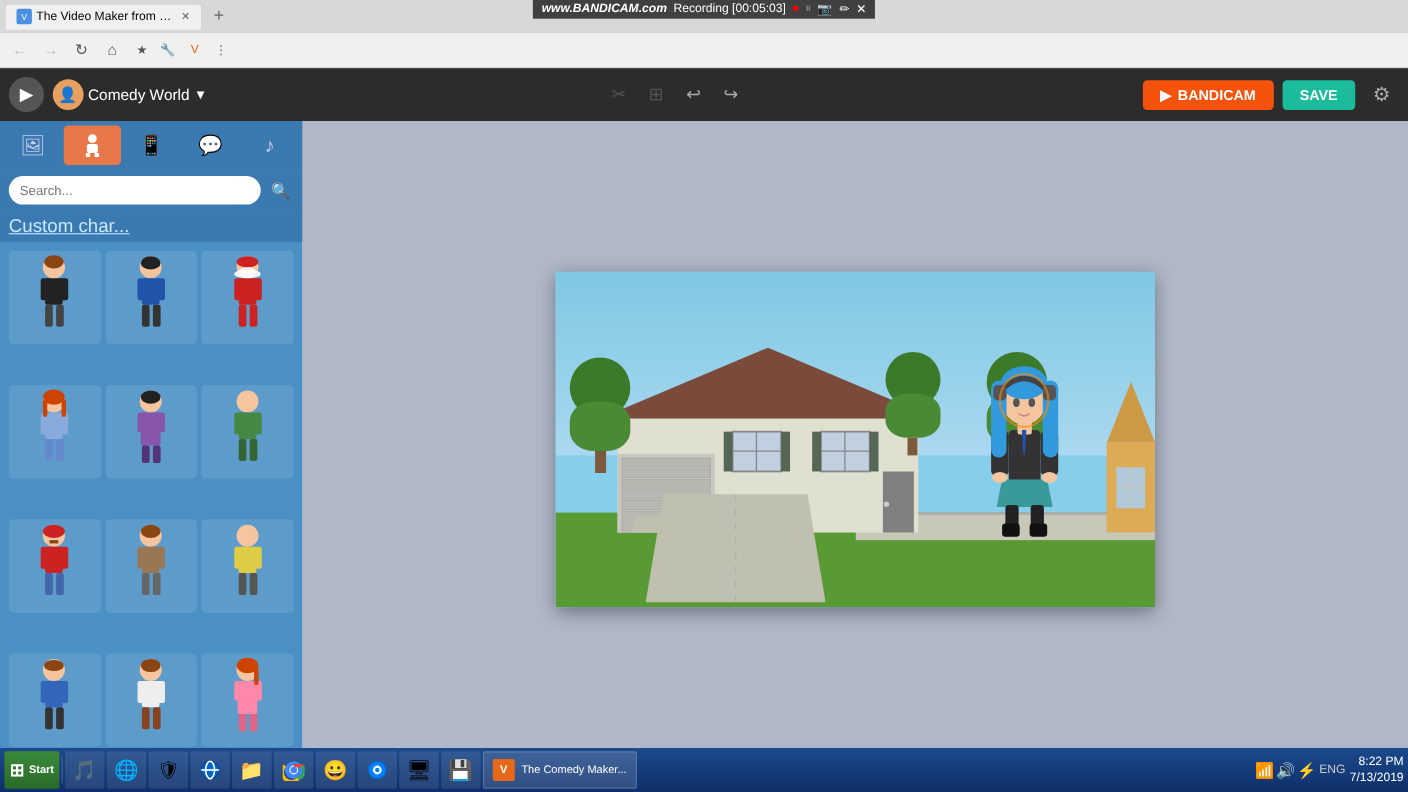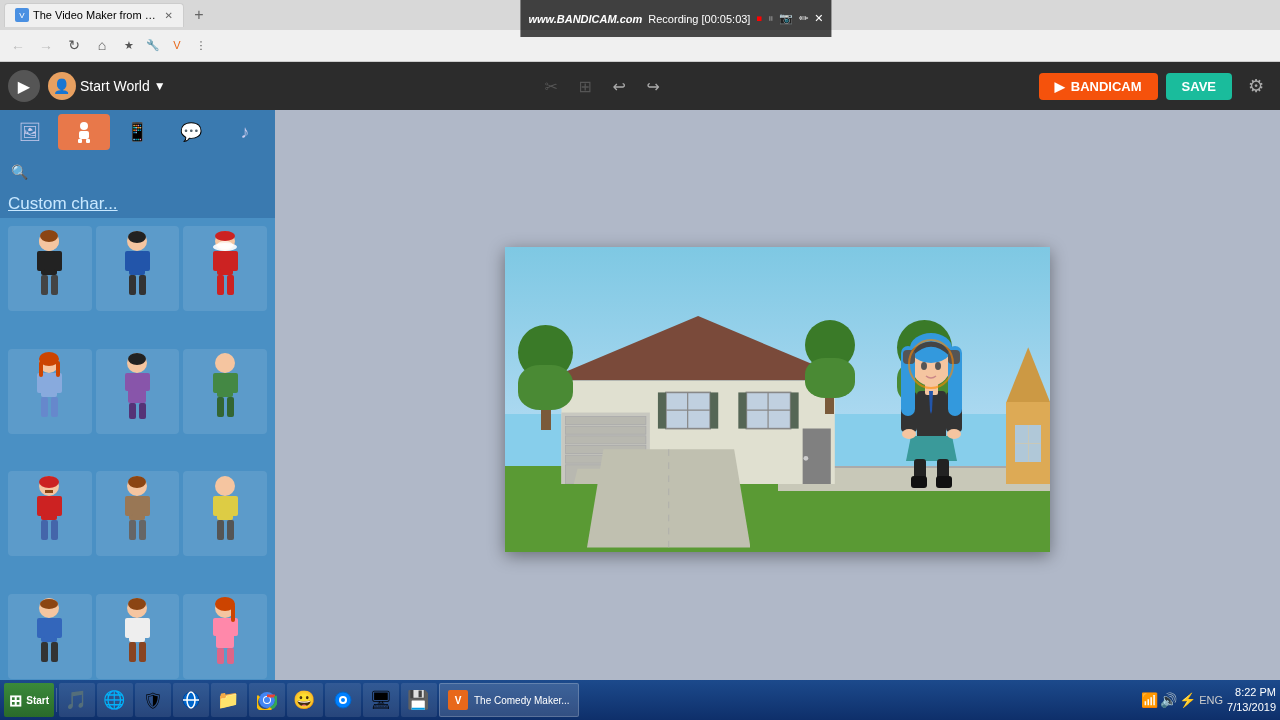--- a/index.html
+++ b/index.html
@@ -103,26 +103,25 @@
       display: flex; align-items: center; justify-content: center;
     }
     .bandicam-bar {
       position: absolute;
       top: 0;
       left: 50%;
       transform: translateX(-50%);
       background: rgba(0,0,0,0.7);
       color: white;
       font-size: 11px;
-      padding: 12px 8px;
-      display: flex;
-      align-items: flex-end;
+      padding: 2px 8px;
+      display: flex;
+      align-items: flex-start;
       gap: 6px;
       z-index: 1000;
-      margin-left: 36px;
     }
     .bandicam-text { font-style: italic; font-weight: bold; }
 
     
     .app-header {
       background: #2c2c2c;
       height: 48px;
       display: flex;
       align-items: center;
       padding: 0 8px;
@@ -488,21 +487,21 @@
   <span style="color:gray;">⏸</span>
   <span>📷</span>
   <span>✏</span>
   <span>✕</span>
 </div>
 
 <div class="app-header">
   <div class="app-logo">▶</div>
   <div class="project-name-area">
     <div class="project-avatar">👤</div>
-    <span class="project-name">Start World</span>
+    <span class="project-name">Comedy World</span>
     <span class="project-dropdown">▼</span>
   </div>
   <div class="header-spacer"></div>
   <div class="header-center-tools">
     <button class="tool-btn disabled" title="Cut">✂</button>
     <button class="tool-btn disabled" title="Copy">⊞</button>
     <button class="tool-btn" title="Undo">↩</button>
     <button class="tool-btn" title="Redo">↪</button>
   </div>
   <div class="header-spacer"></div>
@@ -526,20 +525,21 @@
           <rect x="5" y="18" width="4" height="4" rx="1" fill="white"></rect>
           <rect x="13" y="18" width="4" height="4" rx="1" fill="white"></rect>
         </svg>
       </button>
       <button class="panel-tab" title="Props">📱</button>
       <button class="panel-tab" title="Text">💬</button>
       <button class="panel-tab" title="Sounds">♪</button>
     </div>
 
     <div class="search-area">
+      <input class="search-input" type="text" placeholder="Search..." style="">
       <button class="search-icon-btn">🔍</button>
     </div>
     <div class="custom-char-link">Custom char...</div>
 
     <div class="characters-grid">
 
       <div class="char-item">
         <svg width="45" height="80" viewBox="0 0 45 80">
           <circle cx="22" cy="12" r="10" fill="#f5c5a0"></circle>
           <rect x="14" cy="12" y="22" width="16" height="24" rx="2" fill="#222"></rect>

